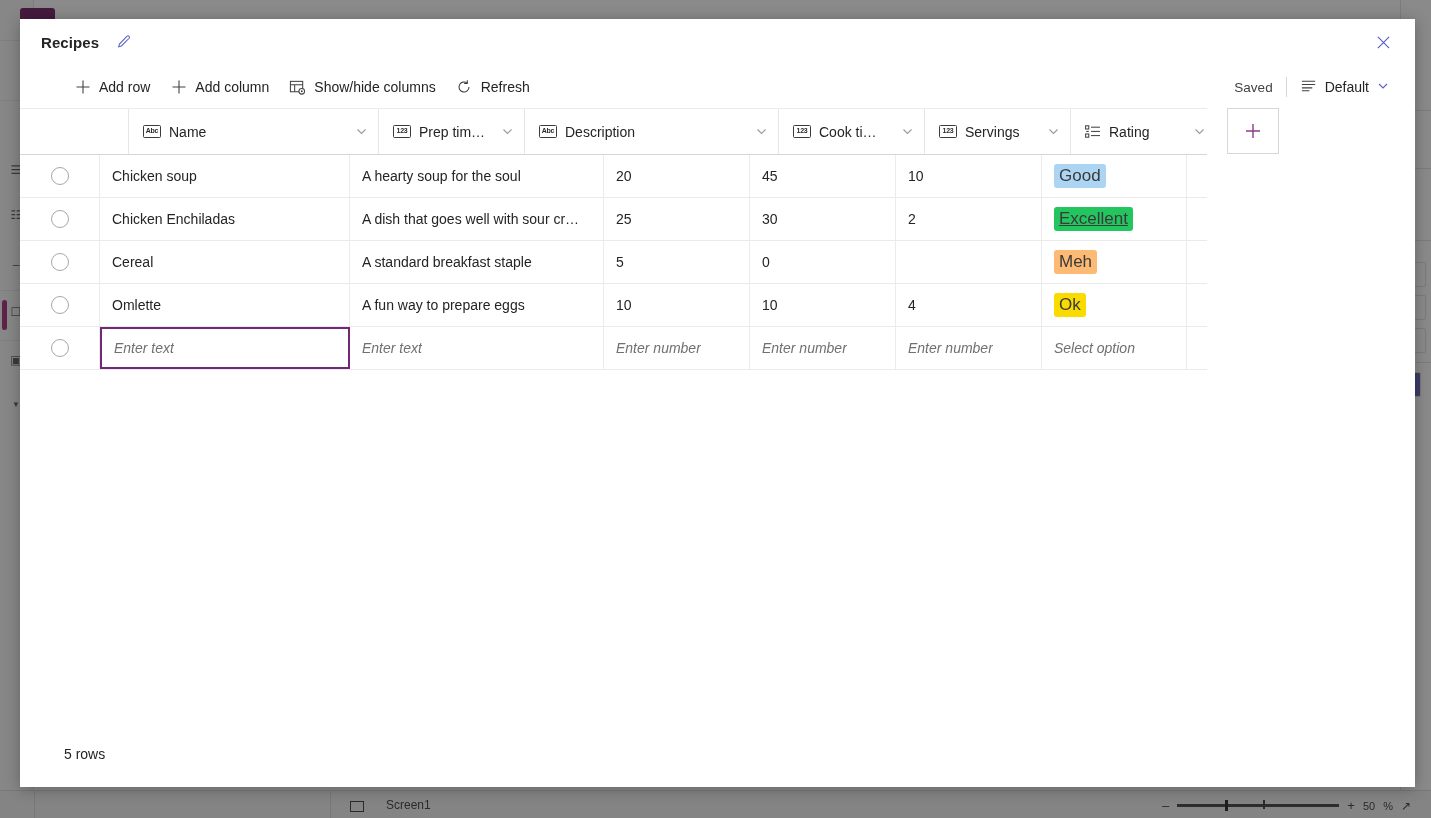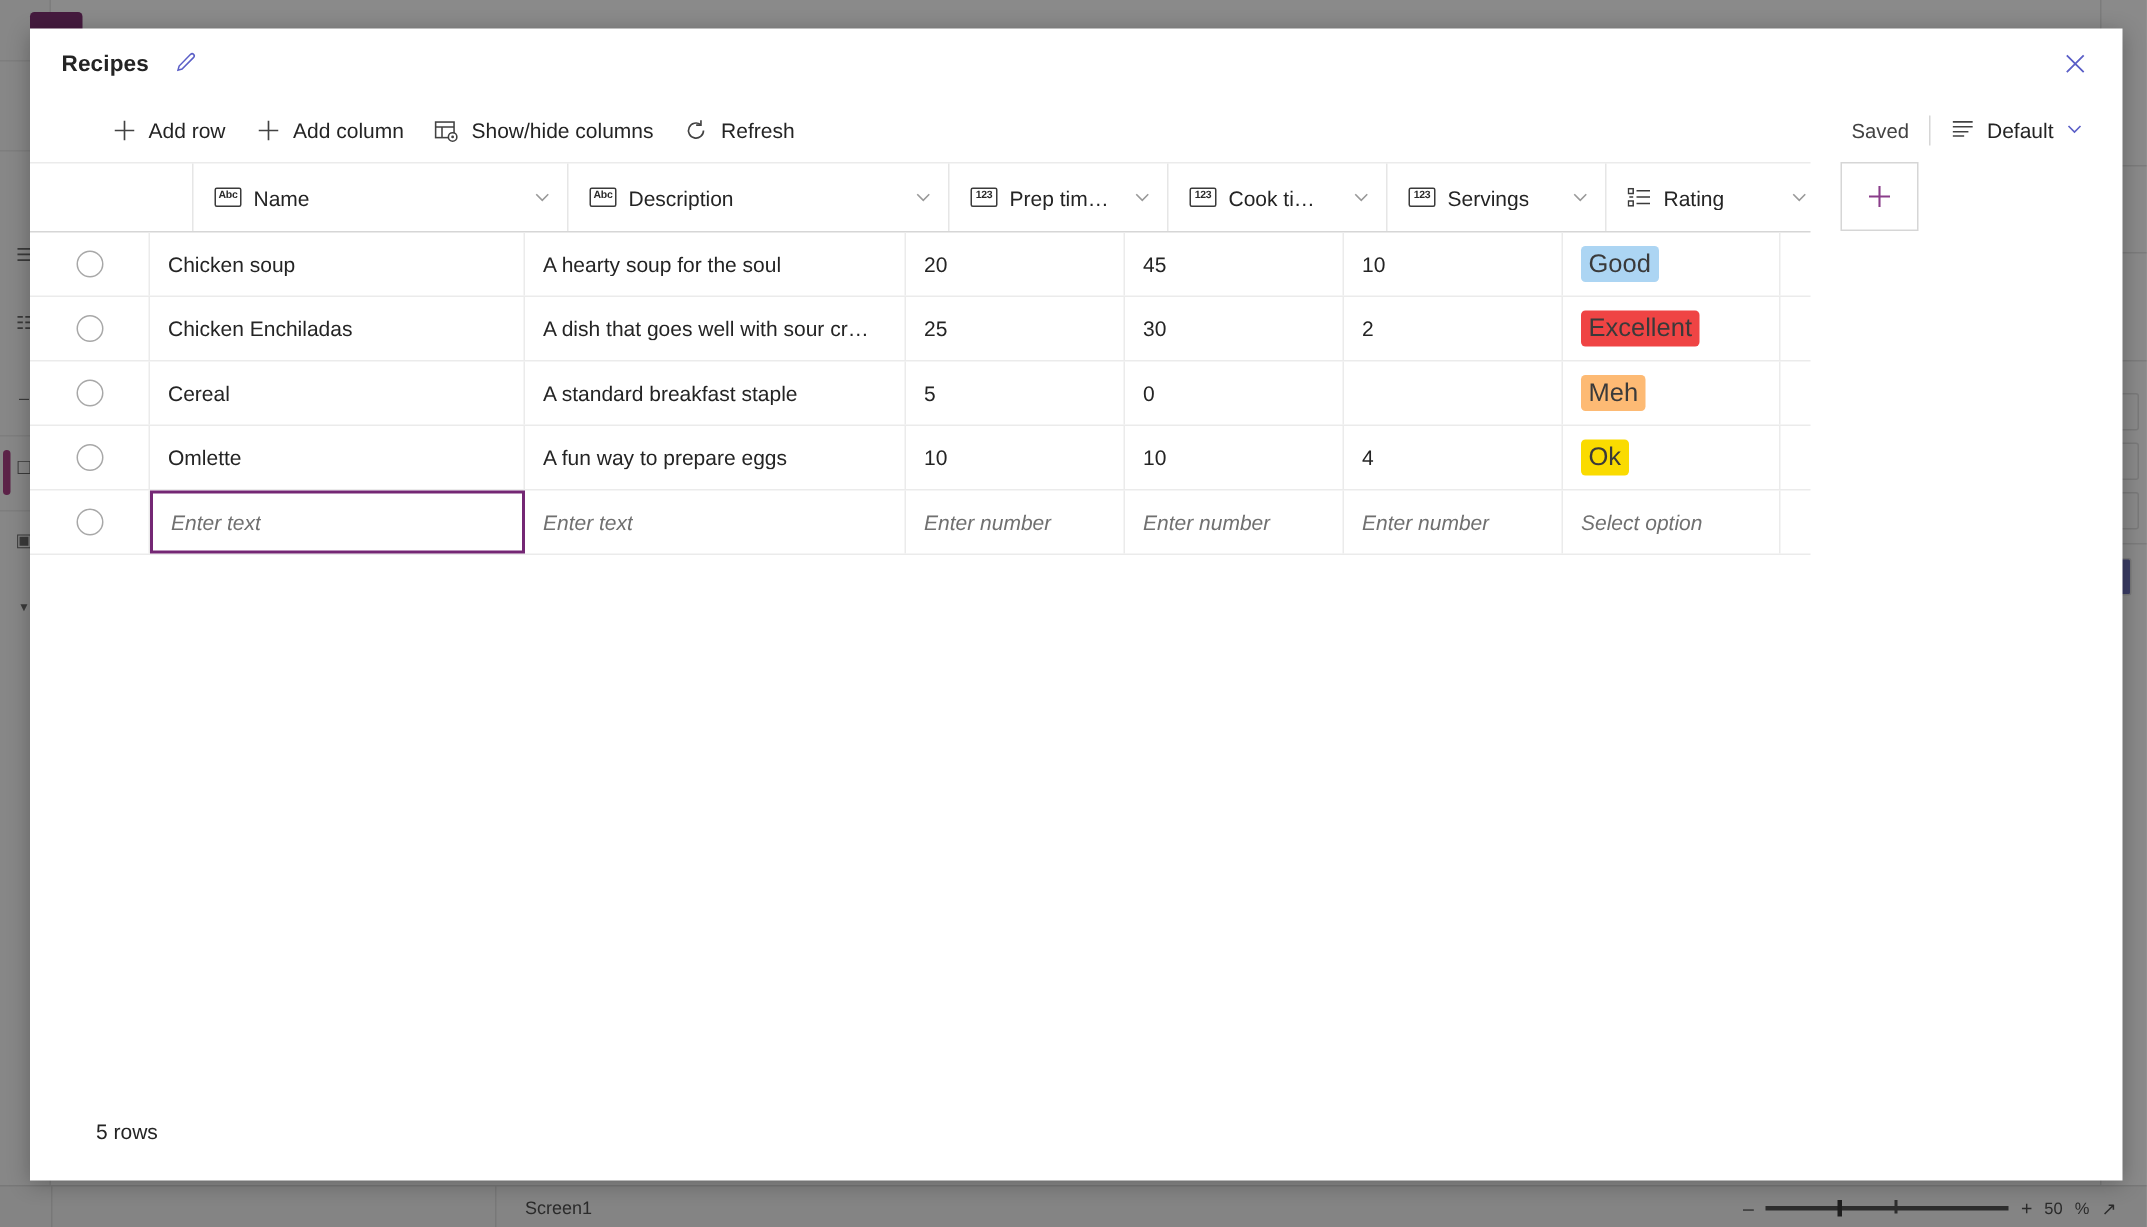--- a/index.html
+++ b/index.html
@@ -40,21 +40,21 @@
     border: 1px solid #7a7a7a; border-radius: 2px;
   }
   .bg-box.filled { background: #3b3d66; width: 12px; right: 10px; }
   .bg-rline { position: absolute; right: 0; width: 31px; height: 1px; background: #7c7c7c; }
   .bg-bottombar {
     position: absolute; left: 0; bottom: 0; width: 1431px; height: 28px;
     background: #848484; border-top: 1px solid #787878;
   }
   .bg-screen-chip {
     position: absolute; left: 350px; bottom: 6px;
-    font-size: 12px; color: #2b2b2b; display: flex; align-items: flex-end; gap: 22px; flex-direction: column;
+    font-size: 12px; color: #2b2b2b; display: flex; align-items: flex-end; gap: 22px;
   }
   .bg-screen-box { width: 14px; height: 11px; border: 1.3px solid #2b2b2b; }
   .bg-zoom { position: absolute; right: 20px; bottom: 5px; display: flex; align-items: center; gap: 8px; }
   .bg-zoom .minus, .bg-zoom .plus { color: #2b2b2b; font-size: 13px; }
   .bg-slider { position: relative; width: 162px; height: 3px; background: #2d2d2d; }
   .bg-slider .knob { position: absolute; left: 48px; top: -4px; width: 3px; height: 11px; background: #1e1e1e; }
   .bg-slider .knob2 { position: absolute; left: 86px; top: -4px; width: 2px; height: 9px; background: #2d2d2d; }
   .bg-zoom .pct { font-size: 11px; color: #2b2b2b; }
   .bg-expand { font-size: 12px; color: #2b2b2b; transform: rotate(0deg); }
   .bg-midline { position: absolute; left: 34px; bottom: 0; width: 1px; height: 28px; background: #787878; }
@@ -306,33 +306,33 @@
         <div class="hcell c-name">
           <span class="type-ico">Abc</span>
           <span class="label">Name</span>
           <span class="caret">
             <svg width="13" height="13" viewBox="0 0 13 13">
                 <path d="M2.5 4.5l4 4 4-4" fill="none" stroke="#9a9a9a" stroke-width="1.1"></path>
               </svg>
           </span>
         </div>
 
-        <div class="hcell c-desc">
-          <span class="type-ico">Abc</span>
-          <span class="label">Description</span>
+        <div class="hcell c-prep">
+          <span class="type-ico">123</span>
+          <span class="label">Prep tim…</span>
           <span class="caret">
             <svg width="13" height="13" viewBox="0 0 13 13">
                 <path d="M2.5 4.5l4 4 4-4" fill="none" stroke="#9a9a9a" stroke-width="1.1"></path>
               </svg>
           </span>
         </div>
 
-        <div class="hcell c-prep">
-          <span class="type-ico">123</span>
-          <span class="label">Prep tim…</span>
+        <div class="hcell c-desc">
+          <span class="type-ico">Abc</span>
+          <span class="label">Description</span>
           <span class="caret">
             <svg width="13" height="13" viewBox="0 0 13 13">
                 <path d="M2.5 4.5l4 4 4-4" fill="none" stroke="#9a9a9a" stroke-width="1.1"></path>
               </svg>
           </span>
         </div>
 
         <div class="hcell c-cook">
           <span class="type-ico">123</span>
           <span class="label">Cook ti…</span>
@@ -408,21 +408,21 @@
         <div class="cell num c-prep">
             <span class="txt">25</span>
           </div>
         <div class="cell num c-cook">
             <span class="txt">30</span>
           </div>
         <div class="cell num c-serv">
             <span class="txt">2</span>
           </div>
         <div class="cell c-rate">
-            <span class="badge" style="background: #ef4444;">Excellent</span>
+            <span class="badge" style="background: #22c55e; text-decoration: underline;">Excellent</span>
           </div>
       </div>
 
       <div class="row">
         <div class="cell sel selcol">
             <span class="radio"></span>
           </div>
         <div class="cell c-name">
             <span class="txt">Cereal</span>
           </div>

